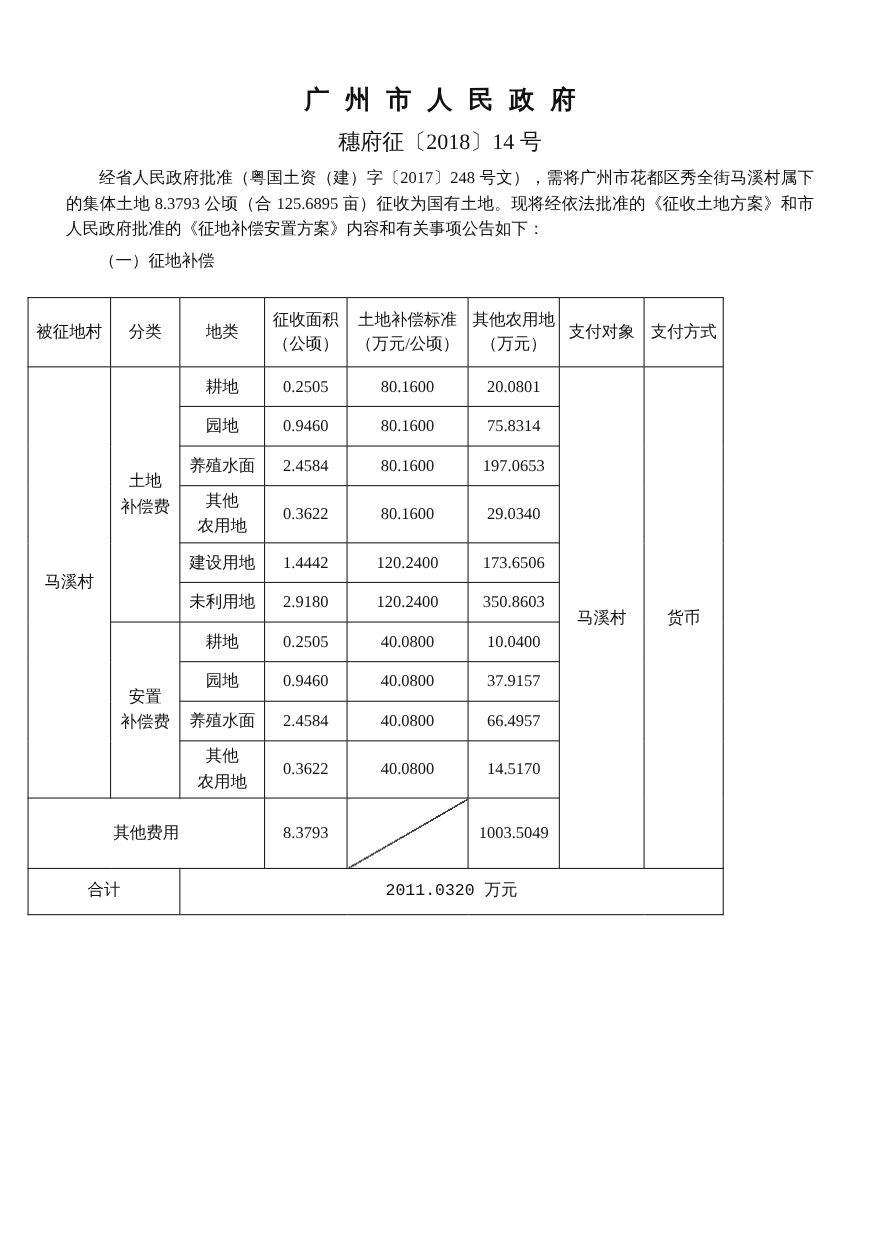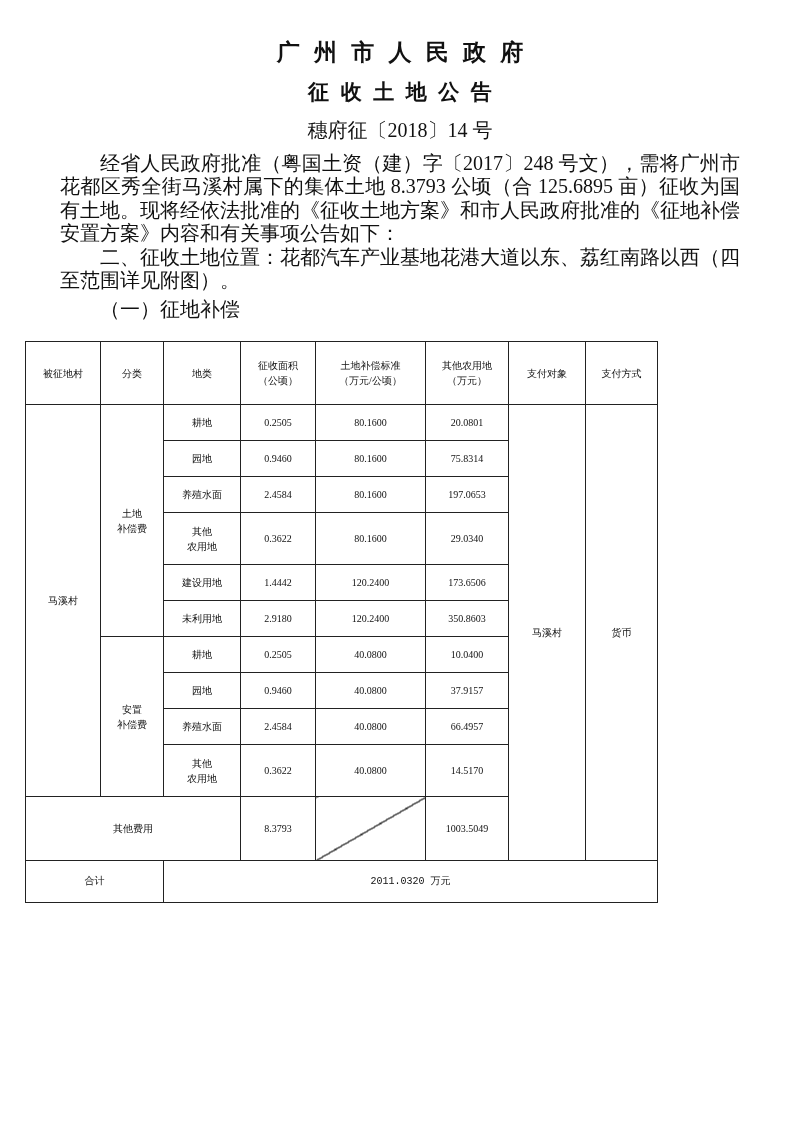--- a/index.html
+++ b/index.html
@@ -11,21 +11,21 @@
     width: 800px;
     height: 1131px;
     overflow: hidden;
     color: #111;
     font-family: "Liberation Serif", "DejaVu Serif", serif;
   }
   .page {
     width: 800px;
     height: 1086px;
     box-sizing: border-box;
-    margin-top: 40px;
+    padding-top: 78px;
   }
   .title-main {
     margin: 0;
     text-align: center;
     font-size: 23px;
     font-weight: bold;
     letter-spacing: 0.62em;
     text-indent: 0.62em;
     line-height: 1.15;
   }
@@ -43,32 +43,32 @@
     text-align: center;
     font-size: 20px;
     line-height: 1.4;
   }
   .body-text {
     margin: 8px 60px 0 60px;
     width: 680px;
   }
   .body-text p {
     margin: 0;
-    font-size: 20px;
+    font-size: 15px;
     line-height: 23.5px;
     text-align: justify;
     text-indent: 2em;
   }
   .body-text p.gap-top { margin-top: 5px; }
   table.comp-table {
     margin: 20px 0 0 25px;
     border-collapse: collapse;
     table-layout: fixed;
     width: 632px;
-    font-size: 10px;
+    font-size: 15px;
   }
   table.comp-table th,
   table.comp-table td {
     border: 1px solid #222;
     text-align: center;
     vertical-align: middle;
     padding: 0 2px;
     white-space: pre-line;
     font-weight: normal;
     line-height: 1.5;
@@ -86,26 +86,24 @@
       #333 calc(50% + 0.7px),
       transparent calc(50% + 0.7px));
   }
 </style>
 </head>
 <body>
 
 <div class="page">
 
   <h1 class="title-main">广州市人民政府</h1>
-  <h2 class="title-sub">征收土地公告</h2>
   <div class="doc-number">穗府征〔2018〕14 号</div>
 
   <div class="body-text">
     <p>经省人民政府批准（粤国土资（建）字〔2017〕248 号文），需将广州市花都区秀全街马溪村属下的集体土地 8.3793 公顷（合 125.6895 亩）征收为国有土地。现将经依法批准的《征收土地方案》和市人民政府批准的《征地补偿安置方案》内容和有关事项公告如下：</p>
-    <p>二、征收土地位置：花都汽车产业基地花港大道以东、荔红南路以西（四至范围详见附图）。</p>
     <p class="gap-top">（一）征地补偿</p>
   </div>
 
   <table class="comp-table">
     <colgroup>
       <col style="width:75px">
       <col style="width:63px">
       <col style="width:77px">
       <col style="width:75px">
       <col style="width:110px">

